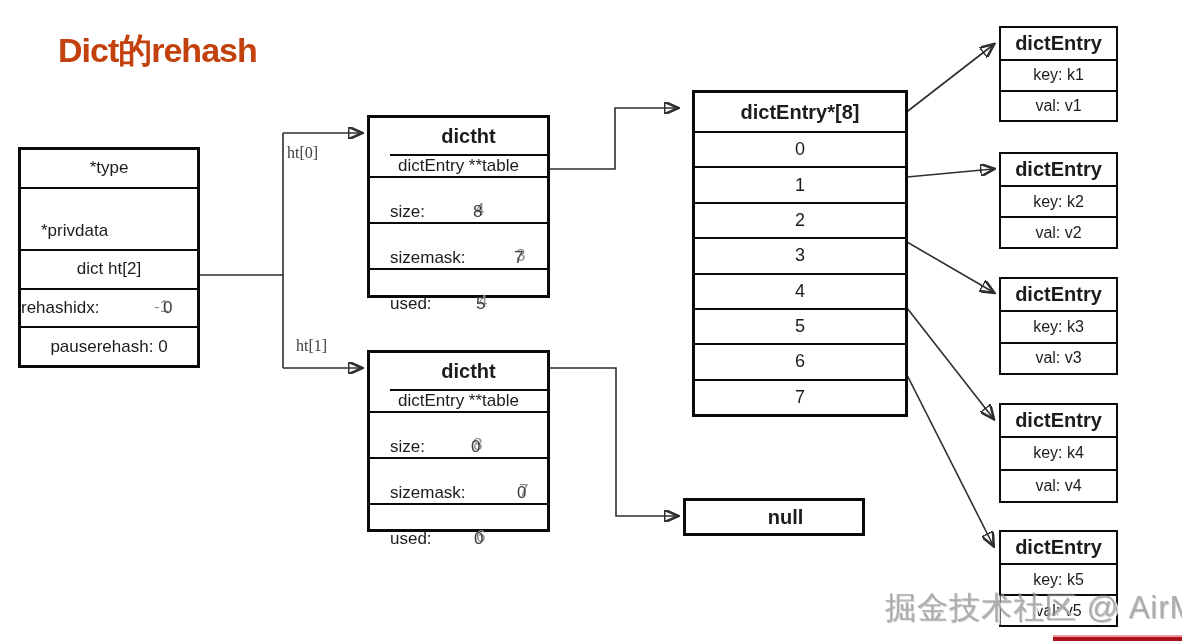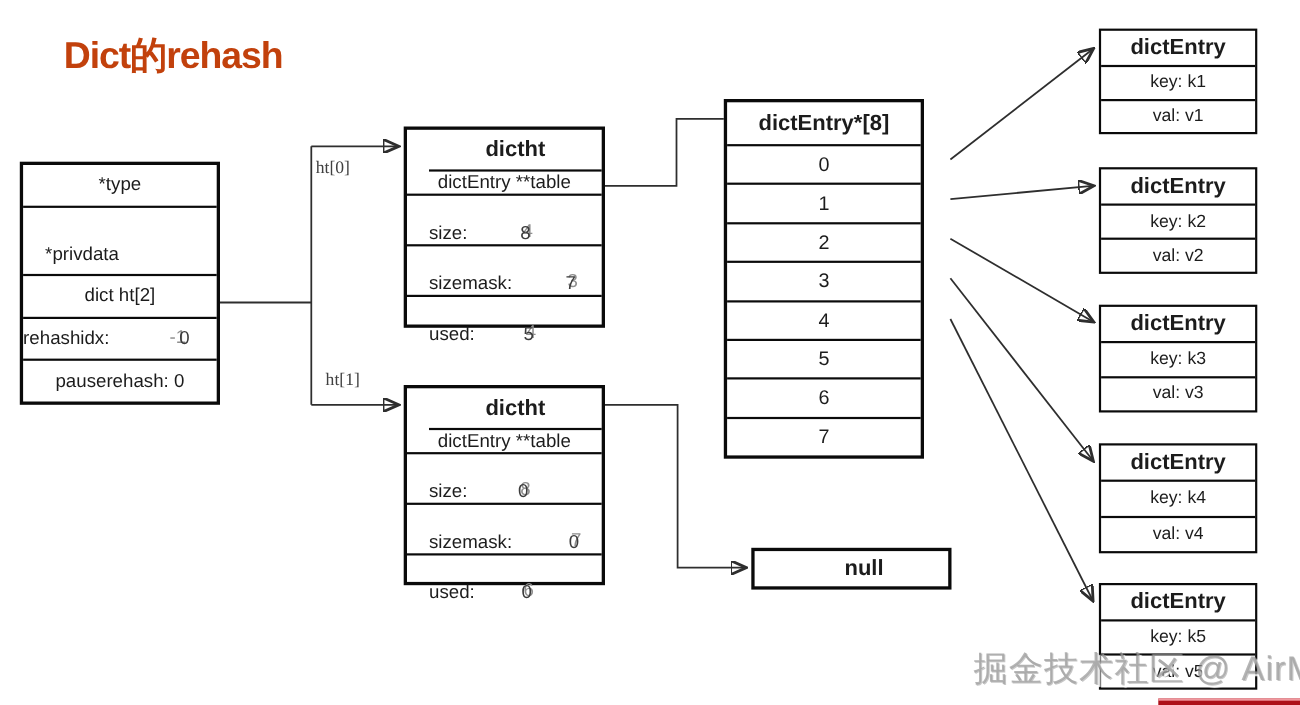--- a/index.html
+++ b/index.html
@@ -31,26 +31,26 @@
   .ov{position:absolute;top:50%;transform:translateY(-50%);height:20px;line-height:20px;}
   .ov .m{position:relative;color:#3c3c3c;z-index:2;}
   .ov .g{position:absolute;left:2px;top:-2px;color:#8f8f8f;z-index:1;}
   .ov .g.neg{left:-9px;top:-1px;}
   
   #dict{left:18px;top:147px;width:182px;height:221px;}
   #dict .hdr{height:36px;font-size:21px;}
   #ht0{left:367px;top:115px;width:183px;height:183px;}
   #ht1{left:367px;top:350px;width:183px;height:182px;}
   #ht0 .hdr,#ht1 .hdr{height:36px;margin-left:20px;}
-  #arr{left:658px;top:90px;width:182px;height:327px;}
+  #arr{left:692px;top:90px;width:216px;height:327px;}
   #arr .hdr{height:38px;}
   #arr .row{font-size:18px;}
   #nullbox{left:683px;top:498px;width:182px;height:38px;justify-content:center;}
   #nullbox .hdr{border-bottom:none;height:100%;margin-left:23px;}
-  .entry{left:999px;width:144px;border-width:2.5px;}
+  .entry{left:999px;width:119px;border-width:2.5px;}
   .entry .hdr{height:31px;font-size:20px;}
   .entry .row{font-size:16px;}
   #e1{top:26px;height:96px;}
   #e2{top:152px;height:97px;}
   #e3{top:277px;height:98px;}
   #e4{top:403px;height:100px;}
   #e5{top:530px;height:97px;}
   
   .ptr-lbl{position:absolute;font-size:16px;color:#404040;font-family:Liberation Serif, serif;}
   #lbl-ht0{left:287px;top:144px;}

